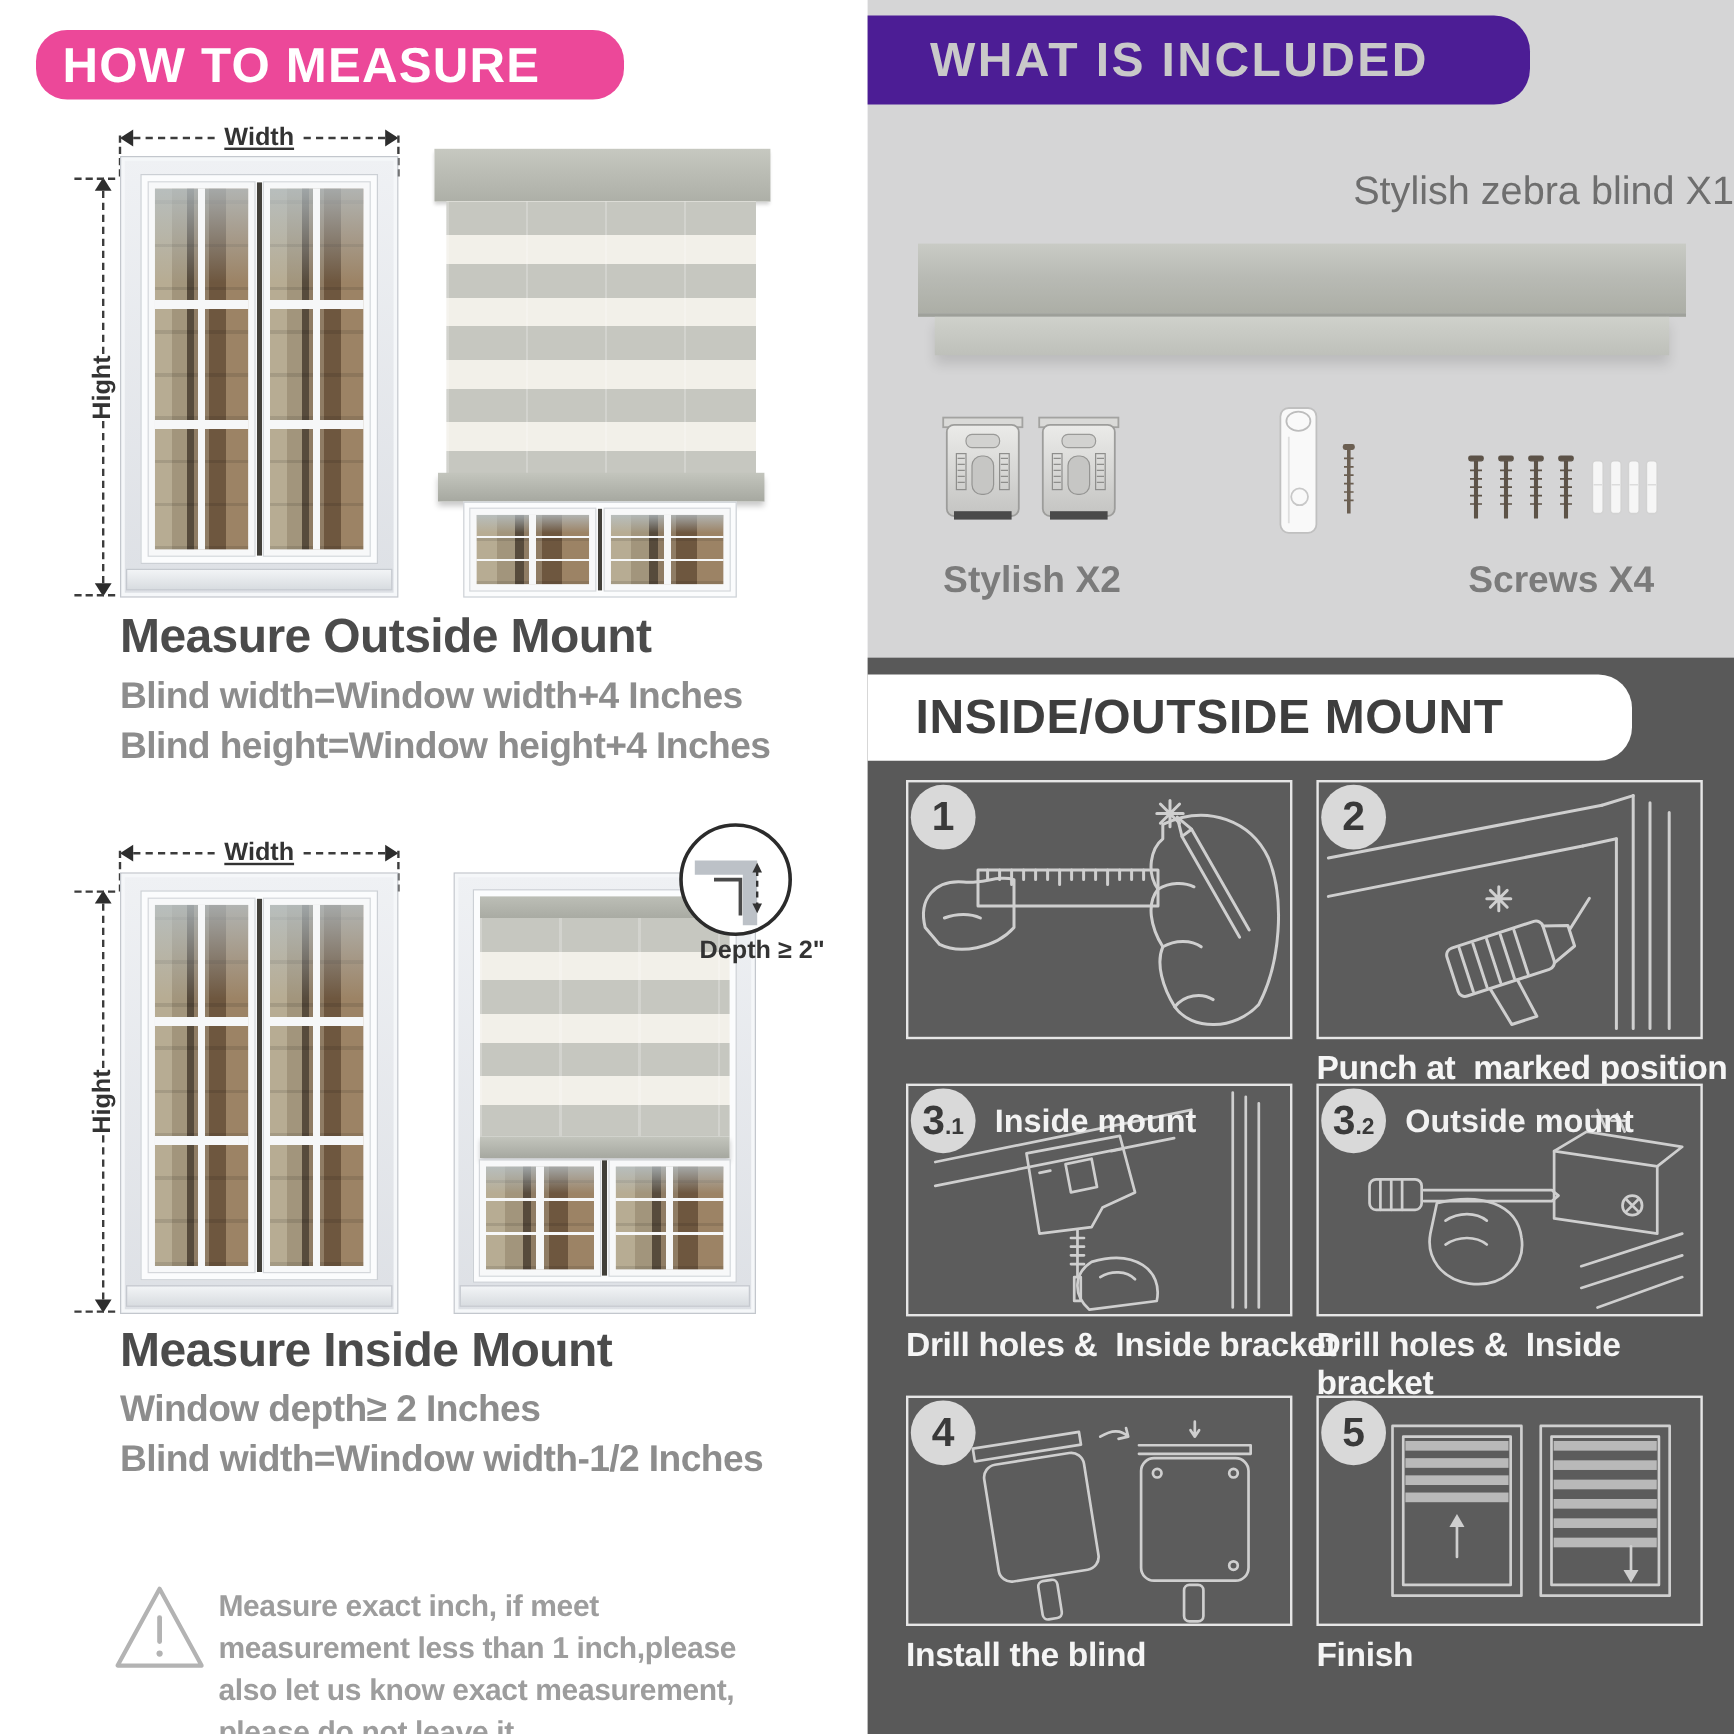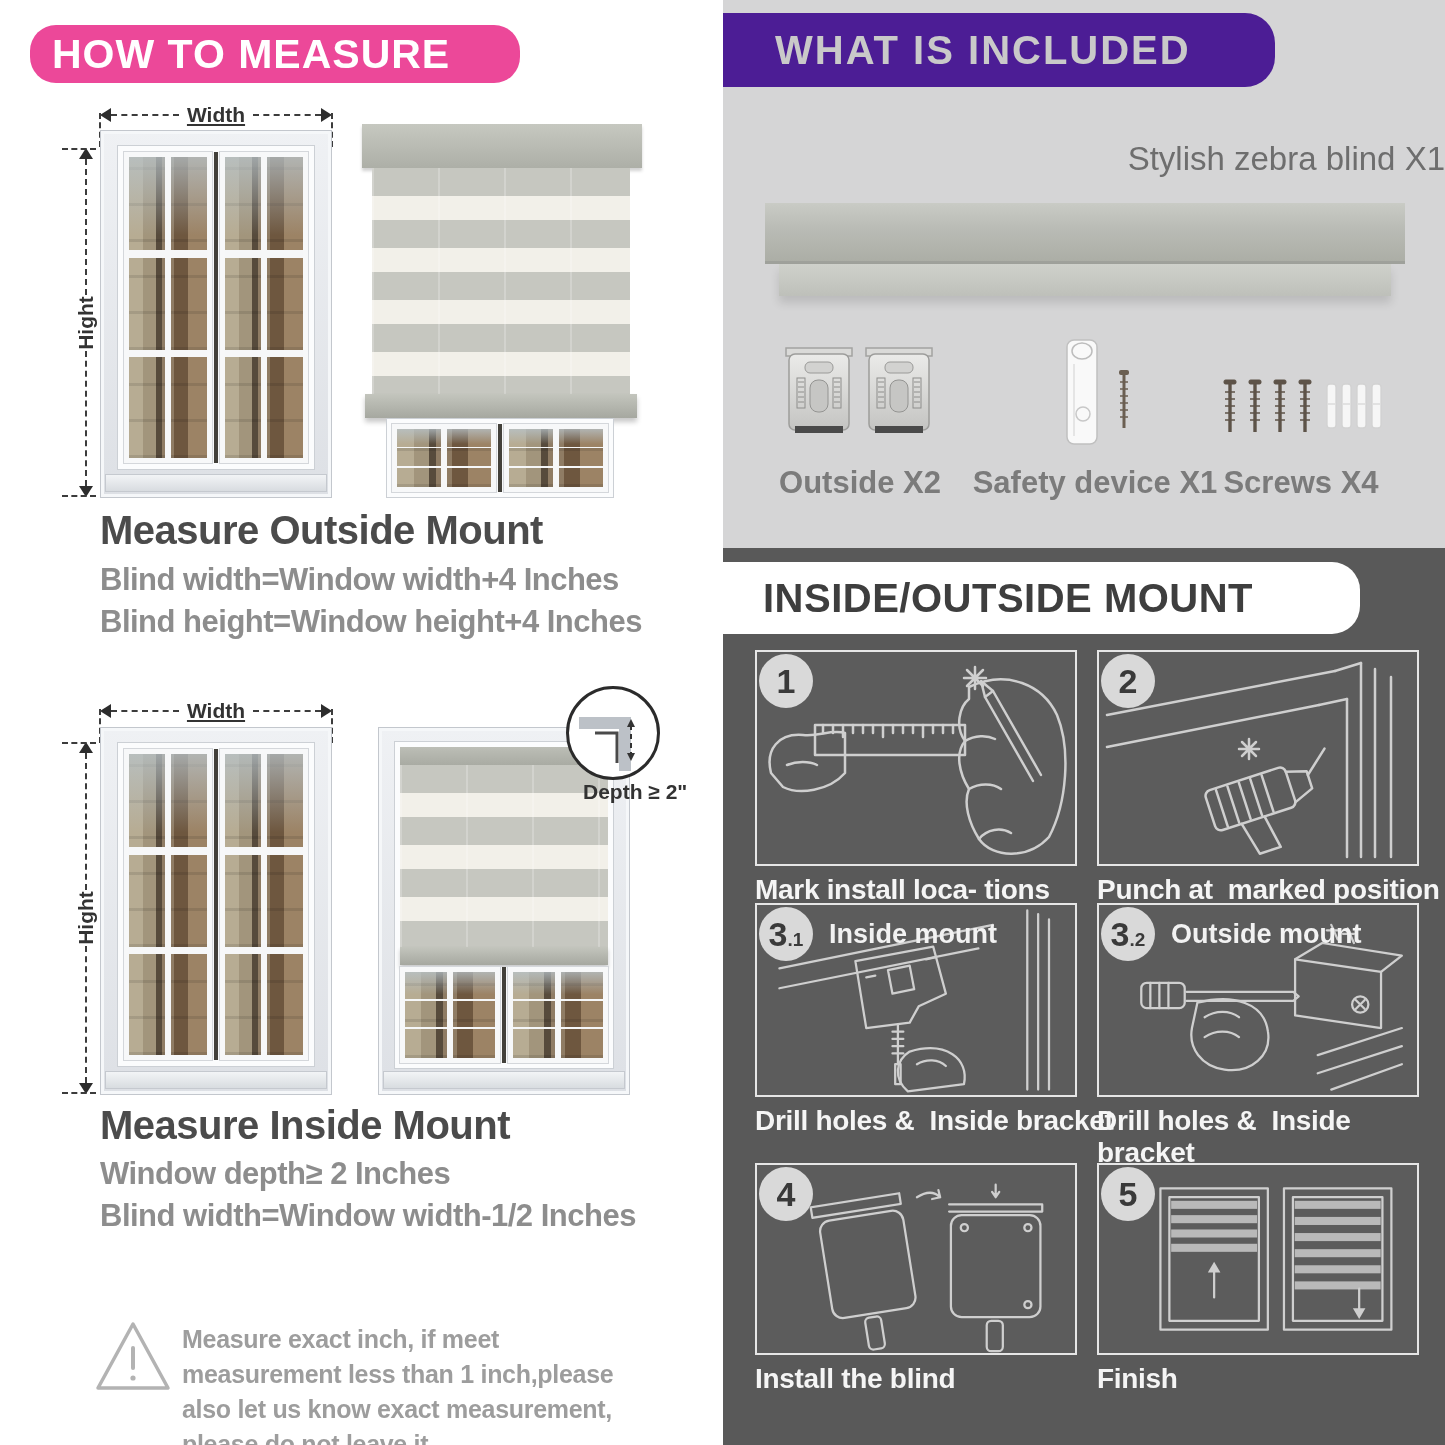--- a/index.html
+++ b/index.html
@@ -294,22 +294,21 @@
     </g>
     <g fill="#f6f6f6" stroke="#d2d2d2" stroke-width="1.3">
       <rect x="106" y="32" width="9" height="44" rx="3"></rect>
       <rect x="121" y="32" width="9" height="44" rx="3"></rect>
       <rect x="136" y="32" width="9" height="44" rx="3"></rect>
       <rect x="151" y="32" width="9" height="44" rx="3"></rect>
     </g>
     <path d="M107,52 h7 M122,52 h7 M137,52 h7 M152,52 h7" stroke="#dcdcdc" stroke-width="1.3"></path>
   </svg>
 
-  <span class="inc-label" style="left:137px;">Outside X2</span>
-  <span class="inc-label" style="left:372px;">Safety device X1</span>
+  <span class="inc-label" style="left:137px;">Stylish X2</span>
   <span class="inc-label" style="left:578px;">Screws X4</span>
 </div>
 
 <div class="right-bot">
   <div class="pill-white2">INSIDE/OUTSIDE MOUNT</div>
 
   <div class="panel" style="left:32px;top:102px;height:212px;">
     <svg class="art" viewBox="0 0 318 210">
       <path d="M14,120 C8,96 22,80 46,82 C62,84 74,76 88,80 L88,120 C72,138 42,142 26,134 Z"></path>
       <path d="M30,112 c10,-4 22,-4 30,0"></path>
@@ -320,21 +319,20 @@
       <path d="M228,44 L276,128 M236,38 L284,122"></path>
       <path d="M228,44 L236,38 L224,28 Z"></path>
       <path d="M218,14 v22 M207,25 h22 M210,17 l16,16 M226,17 l-16,16"></path>
     </svg>
     <div class="badge">
         <span>1</span>
         <span class="sub"></span>
       </div>
     <div class="step-title"></div>
   </div>
-  <div class="caption" style="left:32px;top:326px;">Mark install loca- tions</div>
 
   <div class="panel" style="left:374px;top:102px;height:212px;">
     <svg class="art" viewBox="0 0 318 210">
       <path d="M8,62 L236,18 M8,94 L220,52"></path>
       <path d="M236,18 L262,10 M220,52 L248,46"></path>
       <path d="M262,10 V204 M276,16 V204 M292,24 V204"></path>
       <path d="M248,46 L248,204"></path>
       <path d="M150,86 v20 M140,96 h20 M143,89 l14,14 M157,89 l-14,14"></path>
       <g transform="rotate(-18 160 140)">
         <rect x="108" y="122" width="84" height="42" rx="6"></rect>

